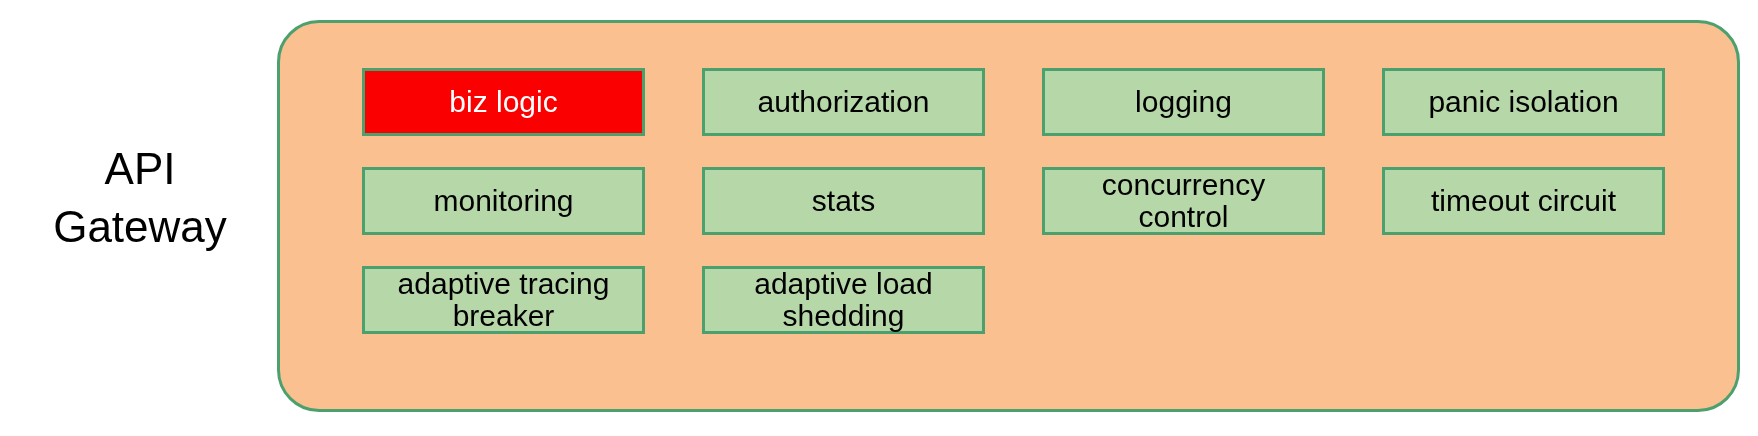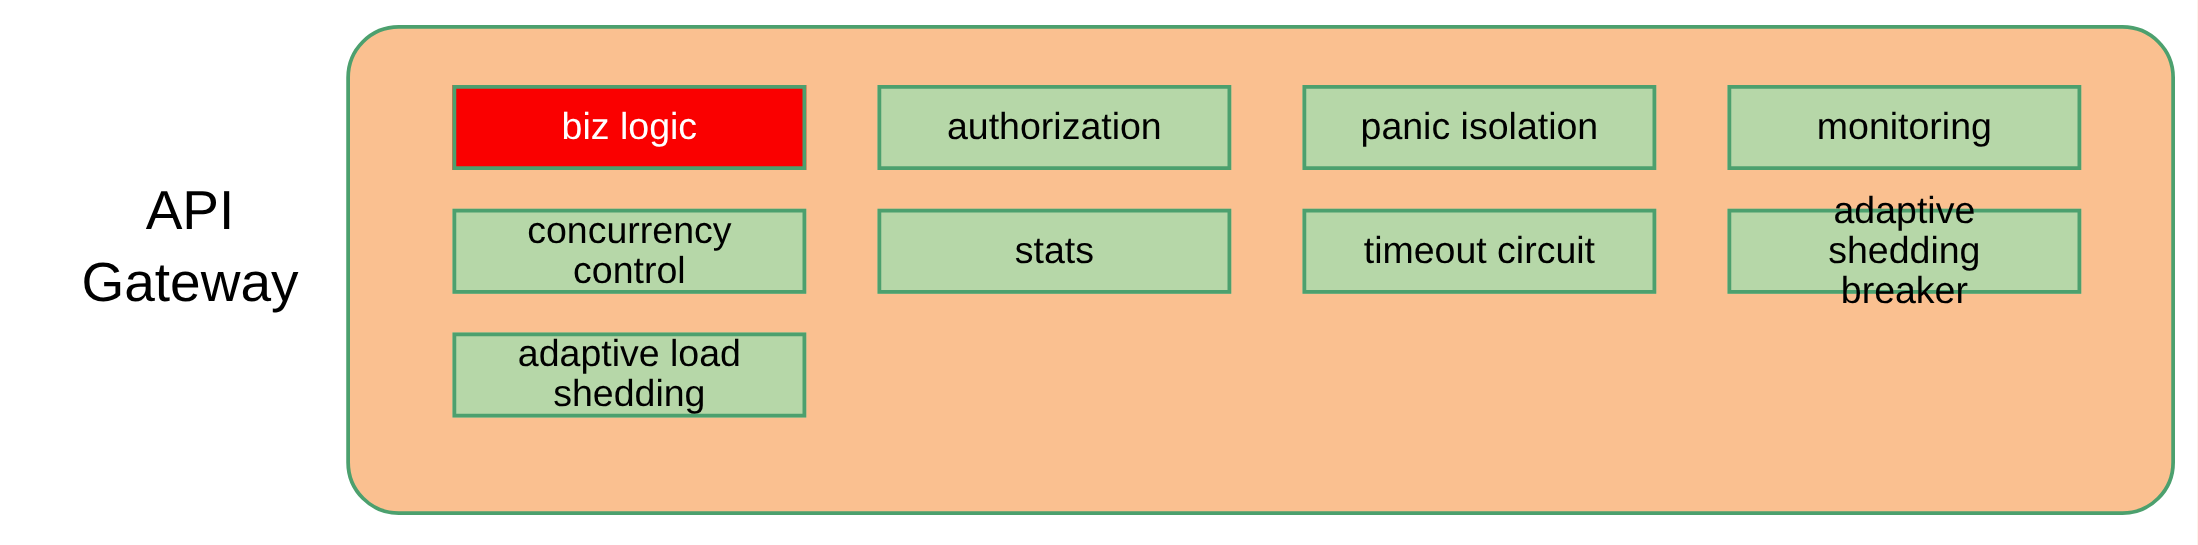--- a/index.html
+++ b/index.html
@@ -12,21 +12,21 @@
     width: 1758px;
     height: 436px;
     background: #ffffff;
     font-family: "Liberation Sans", sans-serif;
     overflow: hidden;
   }
 
   
   #gateway-label {
     position: absolute;
-    left: 12px;
+    left: 0px;
     top: 140px;
     width: 280px;
     text-align: center;
     font-size: 44px;
     line-height: 58px;
     color: #000000;
     white-space: pre-line;
   }
 
   
@@ -59,47 +59,48 @@
     box-sizing: border-box;
     background: #b6d7a8;
     border: 3px solid #4ca06e;
     color: #000000;
     display: flex;
     align-items: center;
     justify-content: center;
     text-align: center;
     font-size: 30px;
     line-height: 32px;
-    padding: 0 22px;
+    padding: 0 6px;
     white-space: pre-line;
   }
 
   .capability-box.highlight {
     background: #fa0000;
     color: #ffffff;
   }
 </style>
 </head>
 <body>
 
 <div id="page">
 
   <div id="gateway-label">API
 Gateway</div>
 
   <div id="gateway-container">
     <div id="capability-grid">
         <div class="capability-box highlight">biz logic</div>
         <div class="capability-box">authorization</div>
+        <div class="capability-box">logging</div>
         <div class="capability-box">panic isolation</div>
         <div class="capability-box">monitoring</div>
+        <div class="capability-box">stats</div>
         <div class="capability-box">concurrency
 control</div>
-        <div class="capability-box">stats</div>
         <div class="capability-box">timeout circuit</div>
-        <div class="capability-box">adaptive shedding
+        <div class="capability-box">adaptive tracing
 breaker</div>
         <div class="capability-box">adaptive load
 shedding</div>
       </div>
   </div>
 
 </div>
 
 </body></html>

